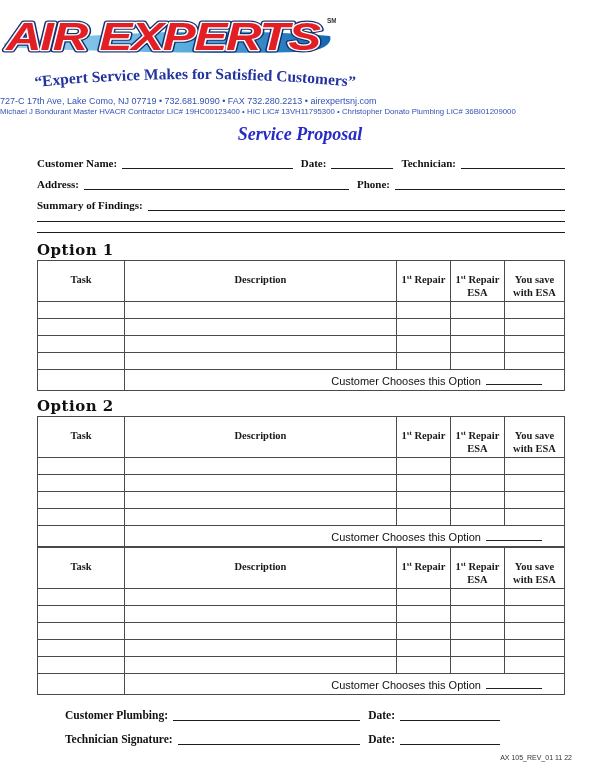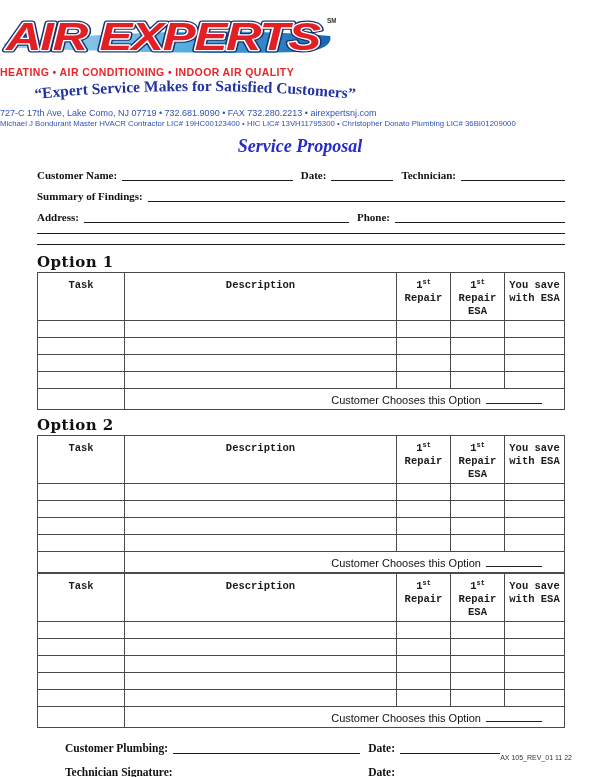--- a/index.html
+++ b/index.html
@@ -28,22 +28,22 @@
   .full-line { margin:10px 35px 9px 37px; border-bottom:1.2px solid #1c1c1c; height:1px; }
 
   
   .opt-heading { font-family:"DejaVu Serif", serif; font-weight:bold; font-size:15px;
                  letter-spacing:.5px; color:#111; margin:7px 0 2px 37px; line-height:16px; }
   table.opt-table { border-collapse:collapse; table-layout:fixed; width:527px; margin:0 35px 0 37px; }
   table.opt-table col.c0 { width:87px; } table.opt-table col.c1 { width:272px; }
   table.opt-table col.c2 { width:54px; } table.opt-table col.c3 { width:54px; }
   table.opt-table col.c4 { width:60px; }
   table.opt-table th, table.opt-table td { border:1px solid #4a4a4a; }
-  table.opt-table th { font-family:Liberation Mono, monospace; font-weight:bold; font-size:10.5px;
-                       color:#1b1b1b; vertical-align:top; padding:6px 0 2px; line-height:13px; height:27px; }
+  table.opt-table th { font-family:Liberation Serif, serif; font-weight:bold; font-size:10.5px;
+                       color:#1b1b1b; vertical-align:top; padding:12px 0 2px; line-height:13px; height:27px; }
   table.opt-table th sup { font-size:7px; vertical-align:super; line-height:0; }
   table.opt-table td.cell { height:17px; }
   td.choose-cell { text-align:right; font-family:"Liberation Sans", sans-serif; font-weight:normal;
                    font-size:11px; padding:3px 22px 3px 0; height:21px; }
   .choose-blank { display:inline-block; width:56px; border-bottom:1.2px solid #222; height:11px;
                   margin-left:5px; vertical-align:baseline; }
 
   
   .sig-block { margin-top:11px; }
   .sig-row { display:flex; align-items:flex-end; margin:0 100px 9px 65px; height:15px;
@@ -67,21 +67,20 @@
             <stop offset="1" stop-color="#1567b0"></stop>
           </linearGradient>
         </defs>
         <path d="M4,33 C100,23 230,17 330,26 C333,34 322,42 298,42 C200,45 58,40 4,37 Z" fill="url(#swoosh)"></path>
         <text x="163" y="40" text-anchor="middle" font-family="Liberation Sans, sans-serif" font-size="39" font-weight="bold" font-style="italic" letter-spacing="-1" textLength="314" lengthAdjust="spacingAndGlyphs" fill="none" stroke="#16306e" stroke-width="5" stroke-linejoin="round">AIR EXPERTS</text>
         <text x="163" y="40" text-anchor="middle" font-family="Liberation Sans, sans-serif" font-size="39" font-weight="bold" font-style="italic" letter-spacing="-1" textLength="314" lengthAdjust="spacingAndGlyphs" fill="none" stroke="#ffffff" stroke-width="2.6" stroke-linejoin="round">AIR EXPERTS</text>
         <text x="163" y="40" text-anchor="middle" font-family="Liberation Sans, sans-serif" font-size="39" font-weight="bold" font-style="italic" letter-spacing="-1" textLength="314" lengthAdjust="spacingAndGlyphs" fill="#e31f26">AIR EXPERTS</text>
         <text x="327" y="13" font-family="Liberation Sans, sans-serif" font-size="6.5" font-weight="bold" fill="#333">SM</text>
       </svg>
     </div>
-    <div class="red-tagline">HEATING • AIR CONDITIONING • INDOOR AIR QUALITY</div>
     <div class="slogan-wrap">
       <svg width="390" height="27" viewBox="0 0 390 27">
         <defs>
             <path id="arc" d="M6,23 Q195,1 384,23" fill="none"></path>
           </defs>
         <text font-family="Liberation Serif, serif" font-size="15.5" font-weight="bold" fill="#2233a0">
           <textPath href="#arc" startOffset="50%" text-anchor="middle">“Expert Service Makes for Satisfied Customers”</textPath>
         </text>
       </svg>
     </div>
@@ -96,30 +95,30 @@
     <span class="blank grow"></span>
       <span class="gap"></span>
     <span class="lbl">Date:</span>
     <span class="blank w62"></span>
       <span class="gap"></span>
     <span class="lbl">Technician:</span>
     <span class="blank w104"></span>
   </div>
 
   <div class="field-row">
-    <span class="lbl">Summary of Findings:</span>
-    <span class="blank grow"></span>
-  </div>
-
-  <div class="field-row">
     <span class="lbl">Address:</span>
     <span class="blank grow"></span>
       <span class="gap"></span>
     <span class="lbl">Phone:</span>
     <span class="blank w170"></span>
+  </div>
+
+  <div class="field-row">
+    <span class="lbl">Summary of Findings:</span>
+    <span class="blank grow"></span>
   </div>
 
   <div class="full-line"></div>
 
 
   <div class="full-line"></div>
 
   <div id="options-container">
       <div>
         <div class="opt-heading">Option 1</div>

